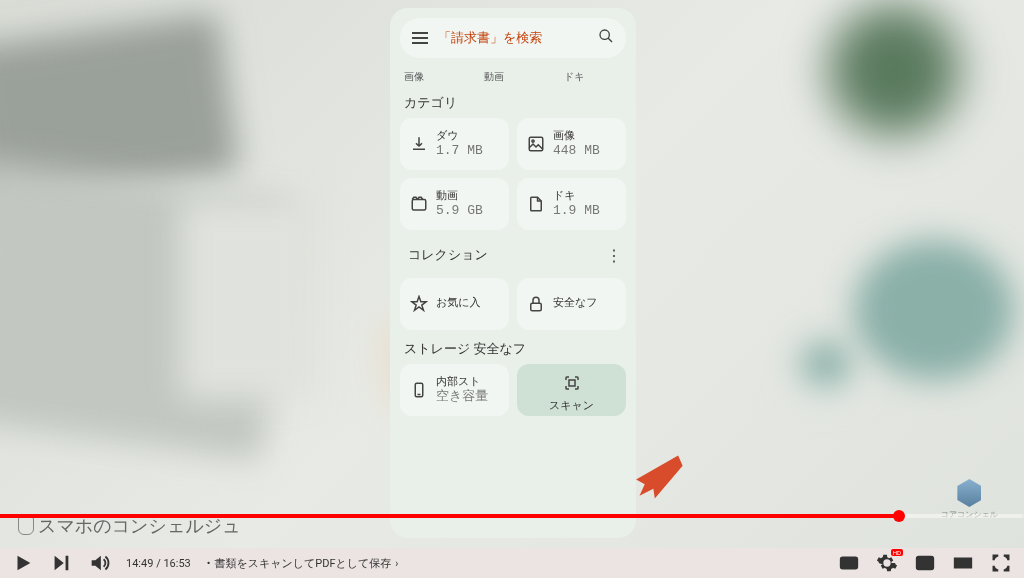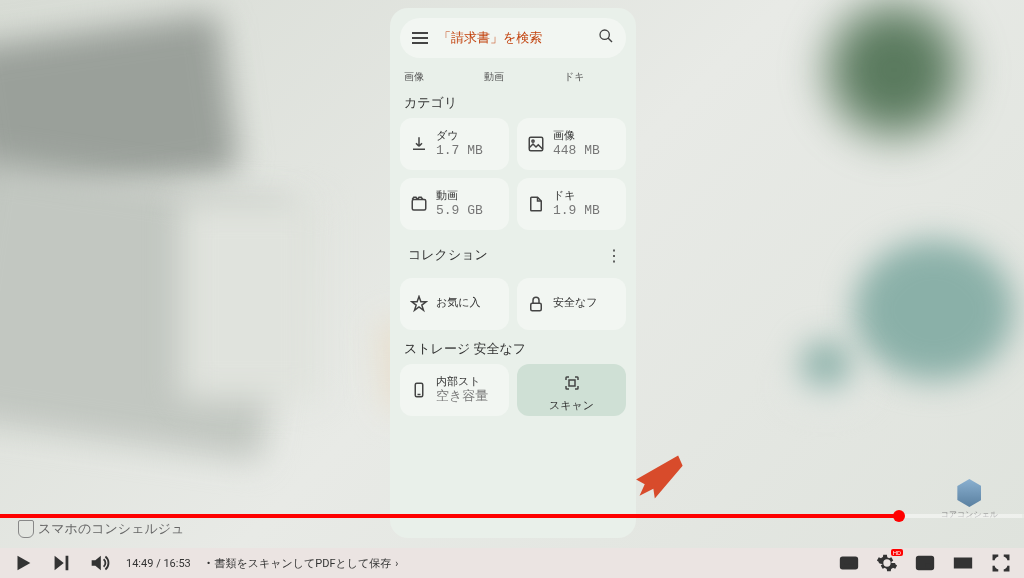--- a/index.html
+++ b/index.html
@@ -99,21 +99,21 @@
   text-align: center;
   font-size: 8px;
   color: #888;
 }
 .corner-logo .badge { width: 24px; height: 28px; background: linear-gradient(#8ab0d0,#5a80a0); margin: 0 auto 2px; clip-path: polygon(50% 0,100% 25%,100% 75%,50% 100%,0 75%,0 25%); }
 
 .bottom-watermark {
   position: absolute;
   left: 18px;
   bottom: 10px;
-  font-size: 13px;
+  font-size: 18px;
   color: #666;
   display: flex;
   align-items: center;
   gap: 4px;
 }
 .bottom-watermark .shield { width: 16px; height: 18px; border: 1.5px solid #888; border-radius: 2px 2px 6px 6px; }
 
 .progress-bar {
   position: absolute;
   bottom: 30px;

